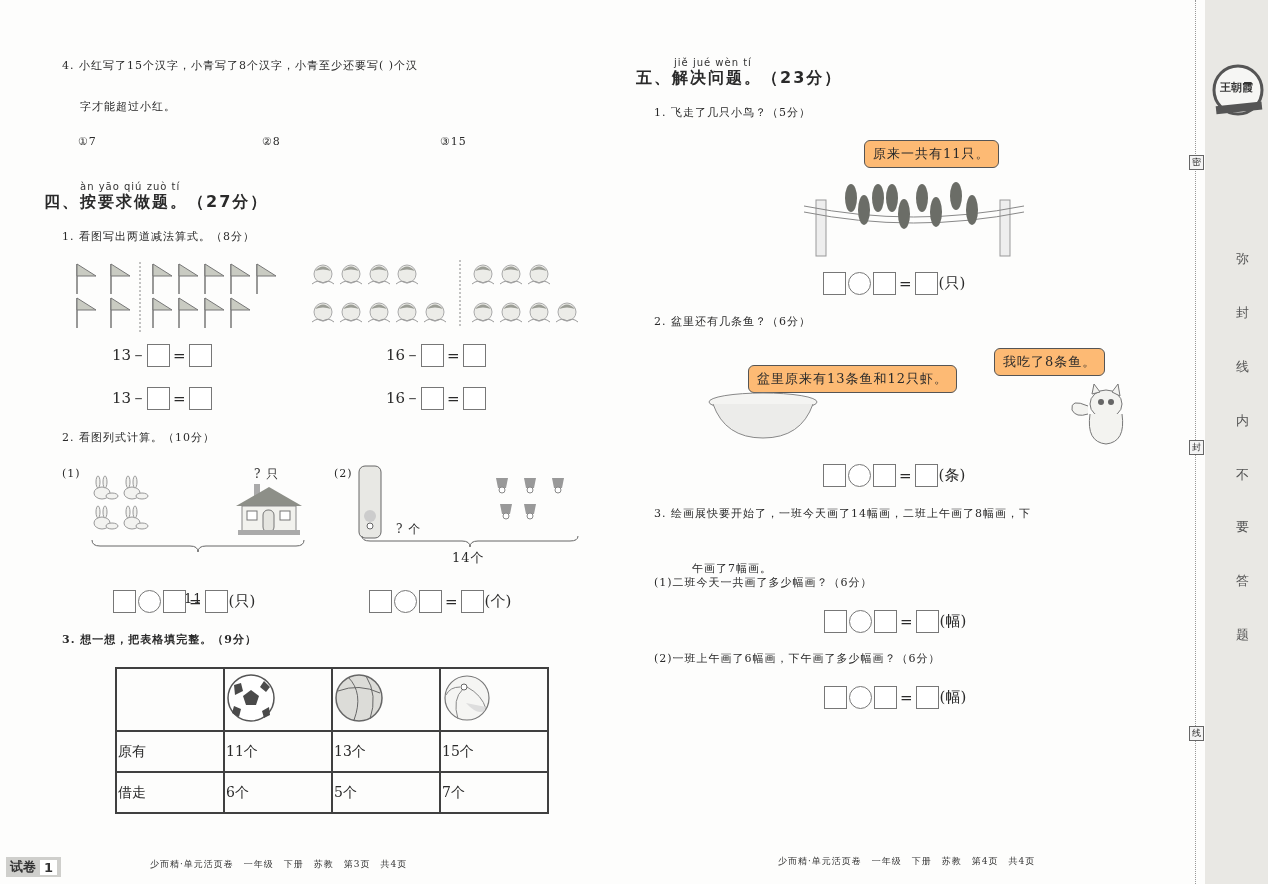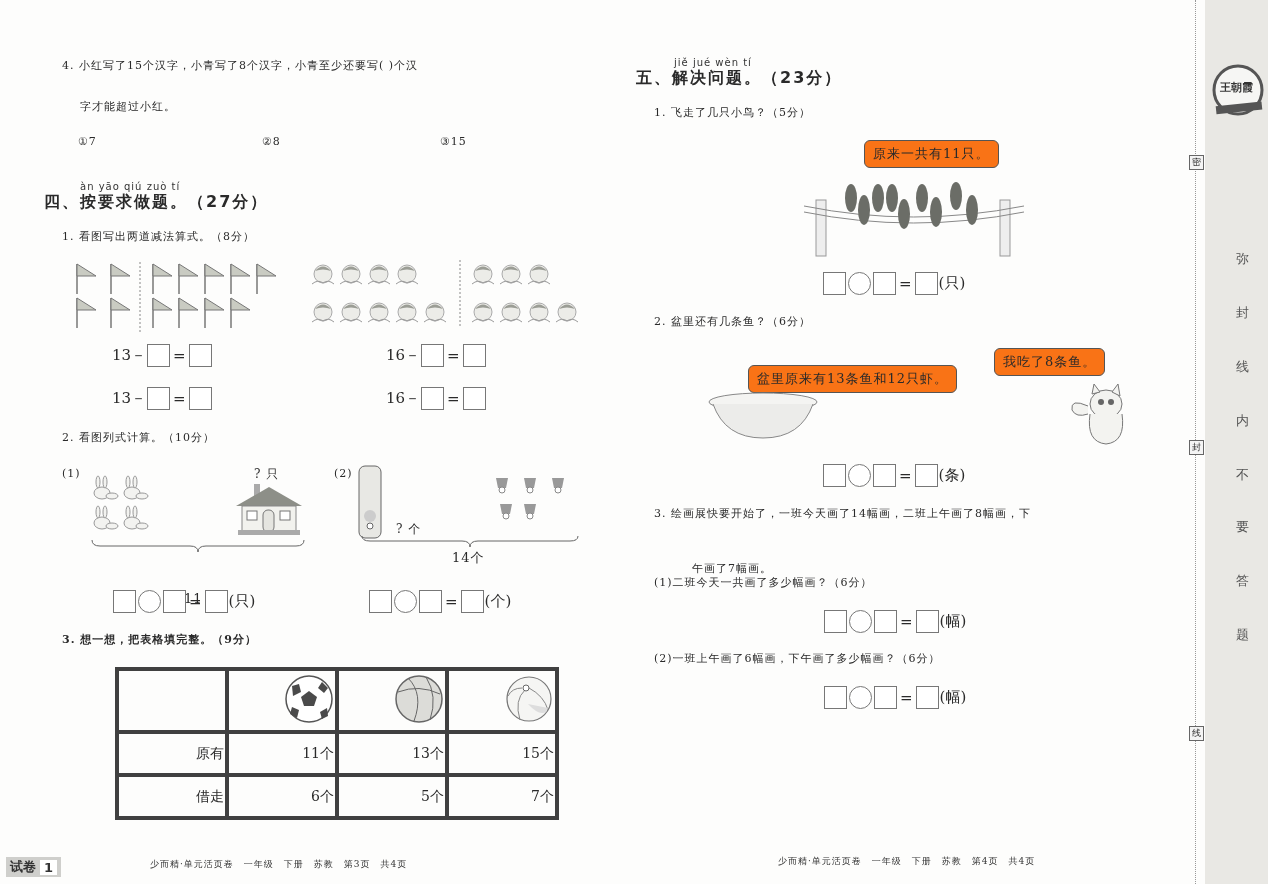--- a/index.html
+++ b/index.html
@@ -10,22 +10,22 @@
   }
   .abs { position:absolute; }
   .q { font-size:11px; letter-spacing:1px; white-space:nowrap; }
   .sec { font-family:"DejaVu Sans","Liberation Sans",sans-serif; font-size:16px; font-weight:bold; letter-spacing:2px; white-space:nowrap; }
   .pinyin { font-family:"DejaVu Sans","Liberation Sans",sans-serif; font-size:10px; color:#333; letter-spacing:1px; white-space:nowrap; }
   .box { display:inline-block; width:21px; height:21px; border:1.2px solid #777; vertical-align:middle; background:#fff; }
   .circ { display:inline-block; width:21px; height:21px; border:1.2px solid #777; border-radius:50%; vertical-align:middle; background:#fff; margin:0 1px; }
   .eqrow { font-size:15px; white-space:nowrap; display:flex; align-items:center; gap:1px; }
   .eqrow .op { margin:0 2px; }
   table.t { border-collapse:collapse; position:absolute; left:115px; top:667px; font-size:14px; }
-  table.t td { border:4px solid #404040; text-align:right; height:37px;margin-top:9px; }
-  .bubble { position:absolute; border:1px solid #555; border-radius:6px; background:#f97316; font-size:13px; padding:4px 8px; white-space:nowrap; letter-spacing:1px; }
+  table.t td { border:2px solid #404040; text-align:left; height:37px;margin-top:9px; }
+  .bubble { position:absolute; border:1px solid #555; border-radius:6px; background:#fdba74; font-size:13px; padding:4px 8px; white-space:nowrap; letter-spacing:1px; }
   .footer { font-size:9px; color:#333; letter-spacing:1px; white-space:nowrap; }
   .sidebar { position:absolute; left:1205px; top:0; width:63px; height:884px; background:#e9e8e4; }
   .side-char { position:absolute; left:1236px; font-family:"DejaVu Sans","Liberation Sans",sans-serif; font-size:13px; color:#555; }
   .seal-mark { position:absolute; left:1189px; width:13px; height:13px; border:1px solid #666; font-size:9px; text-align:center; line-height:13px; background:#f4f4f4; font-family:"DejaVu Sans",sans-serif; }
   .cutline { position:absolute; left:1195px; top:0; height:884px; border-left:1px dotted #999; }
 </style>
 </head>
 <body>
 
 <div class="abs q" style="left:62px;top:58px;">4. 小红写了15个汉字，小青写了8个汉字，小青至少还要写(      )个汉</div>

